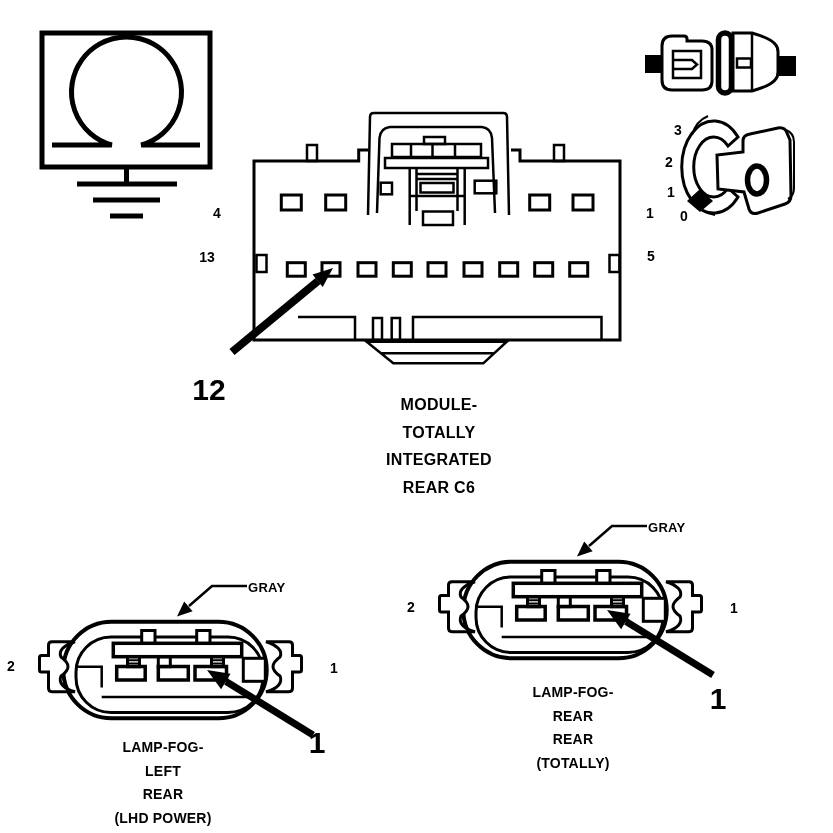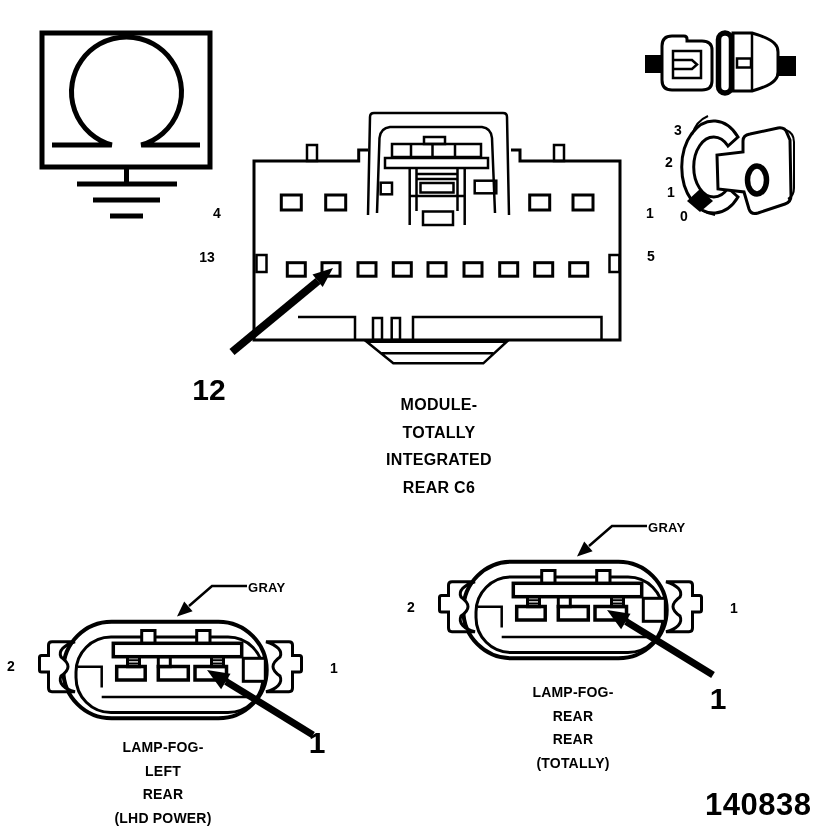--- a/index.html
+++ b/index.html
@@ -168,15 +168,14 @@
 <span class="lbl sm ctr" style="left:411px;top:600px;">2</span>
 <span class="lbl sm ctr" style="left:734px;top:601px;">1</span>
 <span class="lbl big ctr" style="left:718px;top:684px;">1</span>
 <div class="cap fog-cap" style="left:573px;top:681px;">
   <span>LAMP-FOG-</span>
   <span>REAR</span>
   <span>REAR</span>
   <span>(TOTALLY)</span>
 </div>
 
-<span class="lbl fignum" style="left:705px;top:789px;">140838</span>
 
 </div>
 
 </body></html>

